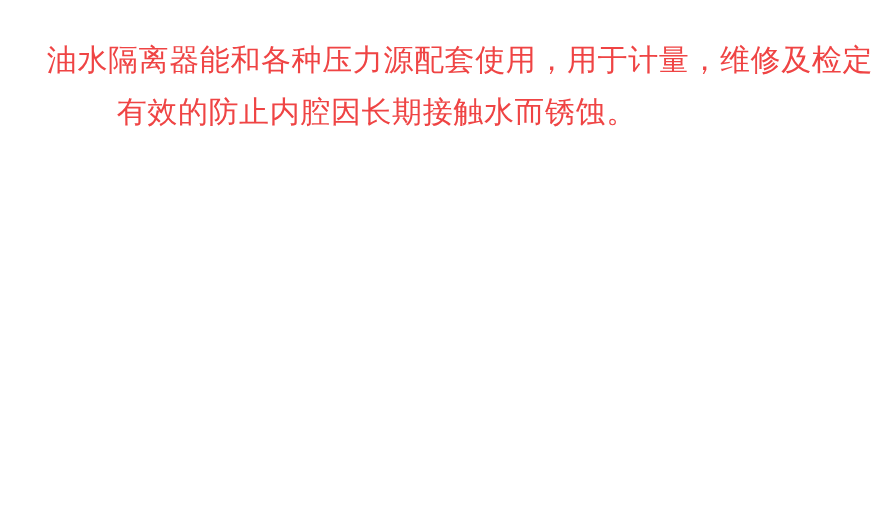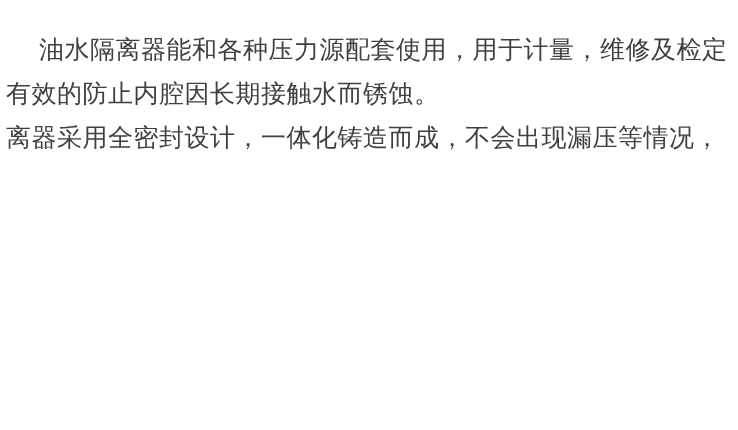--- a/index.html
+++ b/index.html
@@ -10,34 +10,34 @@
     width: 738px;
     height: 430px;
     background: #ffffff;
     overflow: hidden;
     font-family: "DejaVu Sans", "Liberation Sans", sans-serif;
   }
   .doc {
     box-sizing: border-box;
     width: 630px;
     padding: 28px 8px 0 6px;
-    color: #404040;
+    color: #ef4444;
   }
   .paragraph {
     margin: 0;
     padding: 0;
   }
   .line {
     display: block;
     height: 44px;
     line-height: 44px;
     font-size: 25px;
     letter-spacing: 0.5px;
     white-space: nowrap;
-    text-align: left;
+    text-align: center;
   }
   
   .line--fill {
     text-align: justify;
     text-align-last: justify;
   }
   
   .line--indent {
     padding-left: 33px;
   }
@@ -46,19 +46,18 @@
 <body>
 
 <div class="doc">
 
   <p class="paragraph">
     <span class="line line--fill line--indent">油水隔离器能和各种压力源配套使用，用于计量，维修及检定</span>
     <span class="line">有效的防止内腔因长期接触水而锈蚀。</span>
   </p>
 
   <p class="paragraph">
-    <span class="line line--fill">离器采用全密封设计，一体化铸造而成，不会出现漏压等情况，</span>
   </p>
 
   <p class="paragraph">
   </p>
 
 </div>
 
 </body></html>

